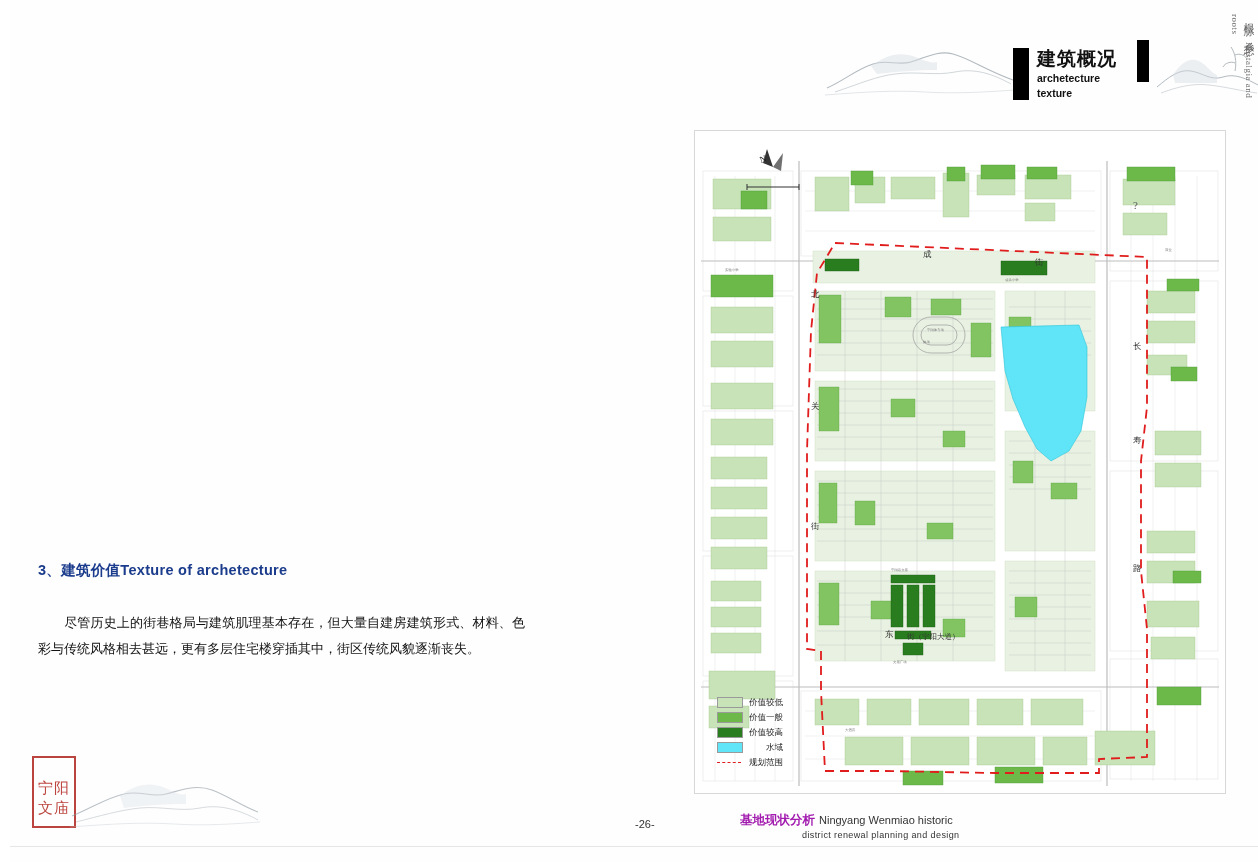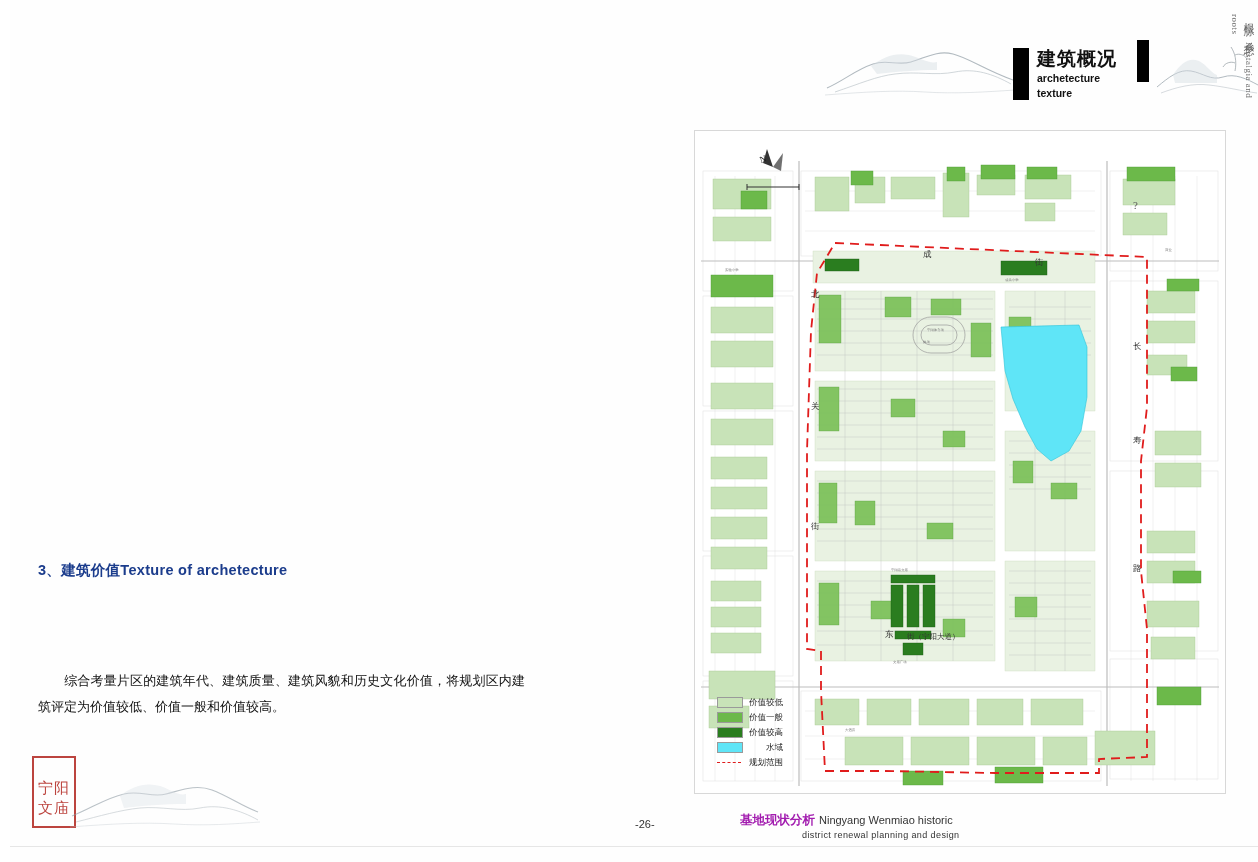--- a/index.html
+++ b/index.html
@@ -298,24 +298,24 @@
     </svg>
 
     <div class="vertical-tag">
       <span>根脉 · 乡愁</span>
       <span class="en">Nostalgia and roots</span>
     </div>
   </div>
 
   <div class="section-heading">3、建筑价值Texture of  archetecture</div>
 
-
-  <div class="para p2">
-    <span class="indent"></span><span>综合考量片区的建筑年代、建筑质量、建筑风貌和历史文化价值，将规划区内建筑评定为价值较低、价值一般和价值较高。</span>
+  <div class="para p1">
+    <span class="indent"></span><span>尽管历史上的街巷格局与建筑肌理基本存在，但大量自建房建筑形式、材料、色彩与传统风格相去甚远，更有多层住宅楼穿插其中，街区传统风貌逐渐丧失。</span>
   </div>
+
 
   <div class="seal">
     <div>宁阳</div>
     <div>文庙</div>
   </div>
 
   <svg class="bottom-ink" viewBox="0 0 190 62">
     <path d="M2 46 C22 38 36 28 54 24 C70 20 82 28 96 24 C112 20 126 14 142 20 C158 26 172 36 188 42" fill="none" stroke="#8d9aa3" stroke-width="1.1" opacity="0.8"></path>
     <path d="M6 52 C30 46 50 40 70 38 C92 36 110 42 130 38 C150 34 170 40 188 50" fill="none" stroke="#aab4ba" stroke-width="0.9" opacity="0.7"></path>
     <path d="M0 57 C40 54 72 52 104 54 C136 56 162 54 190 52" fill="none" stroke="#bcc4ca" stroke-width="0.8" opacity="0.6"></path>

